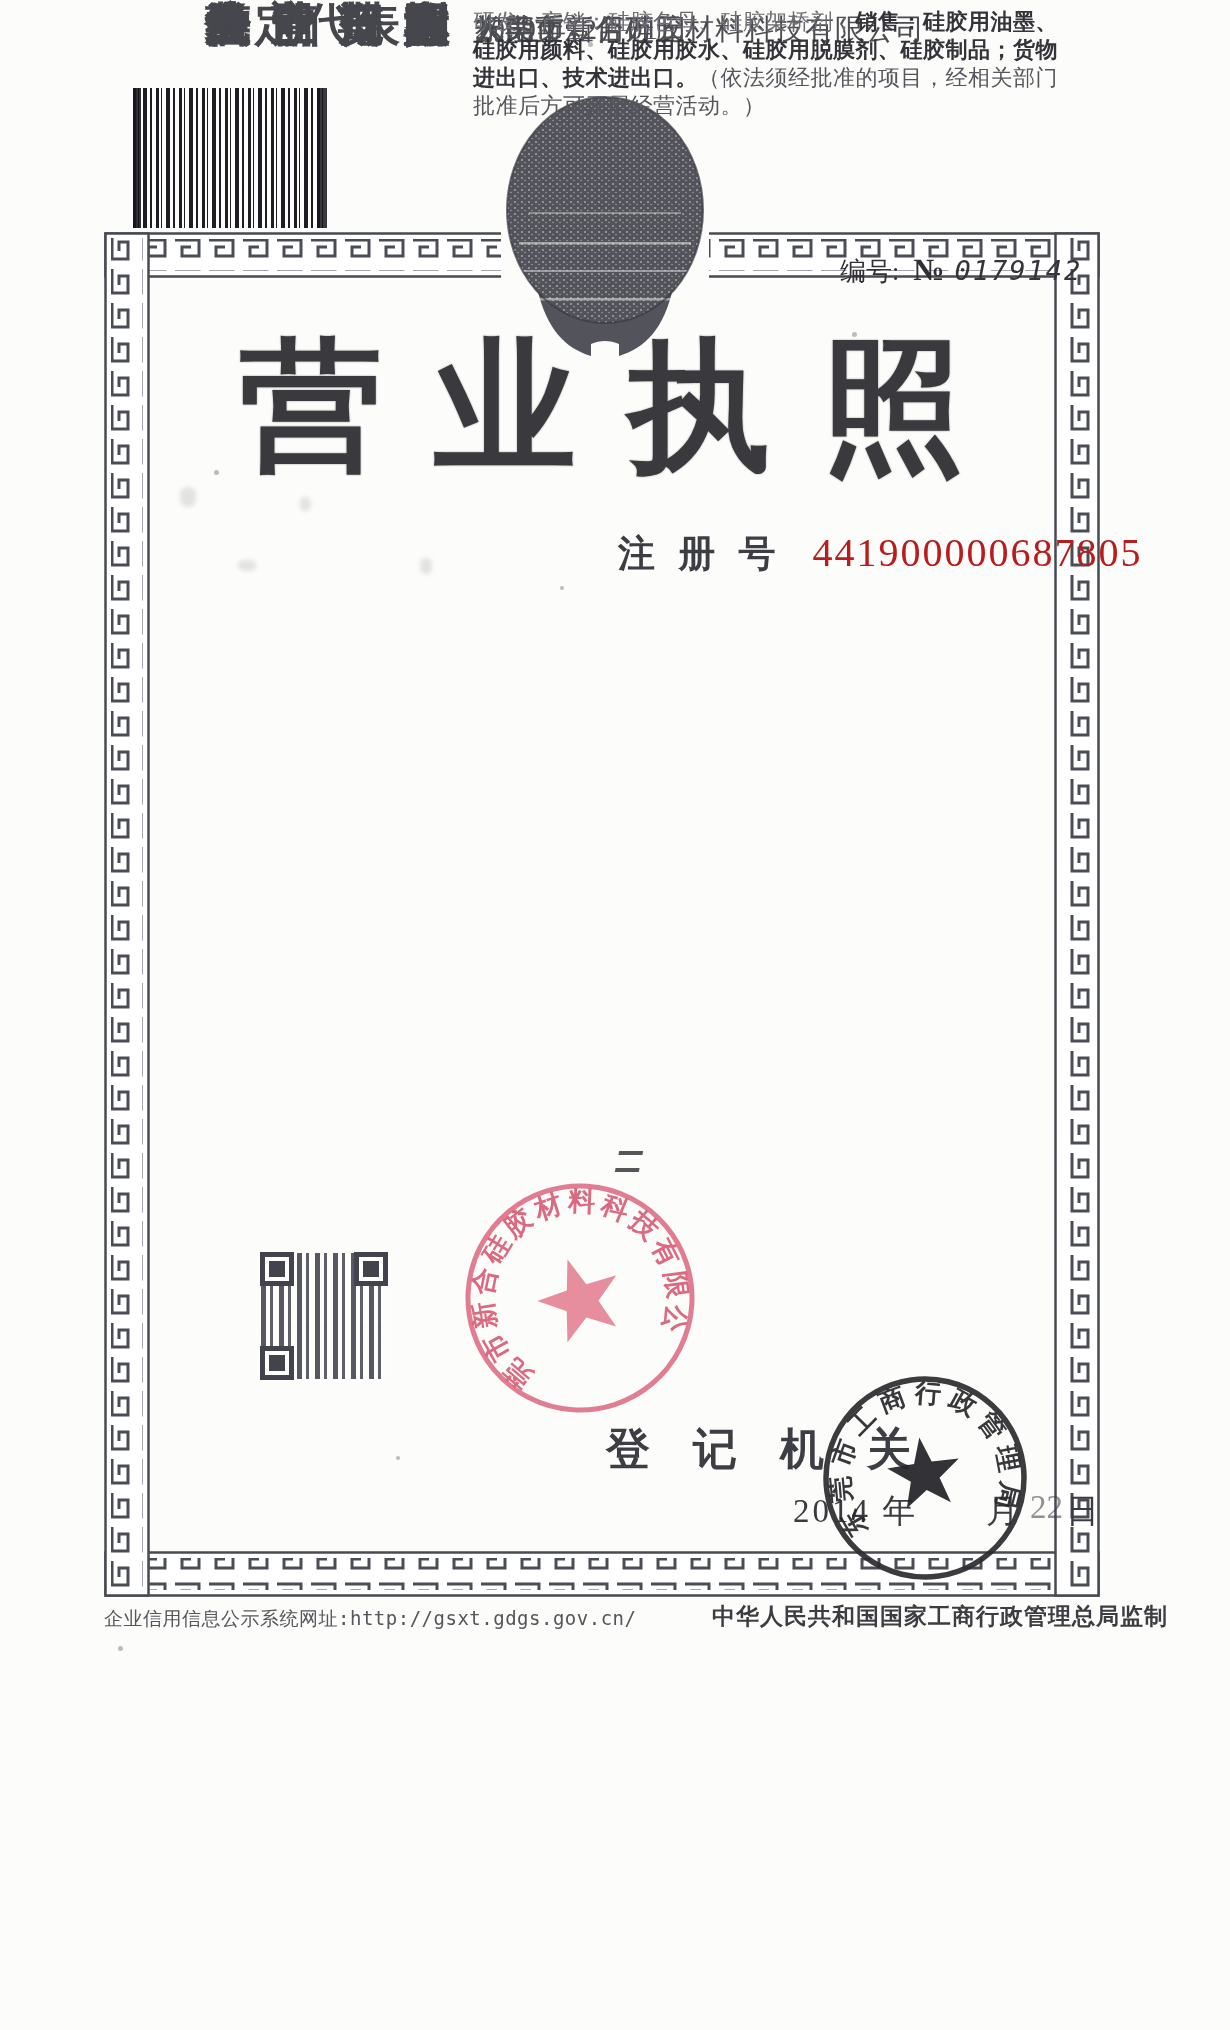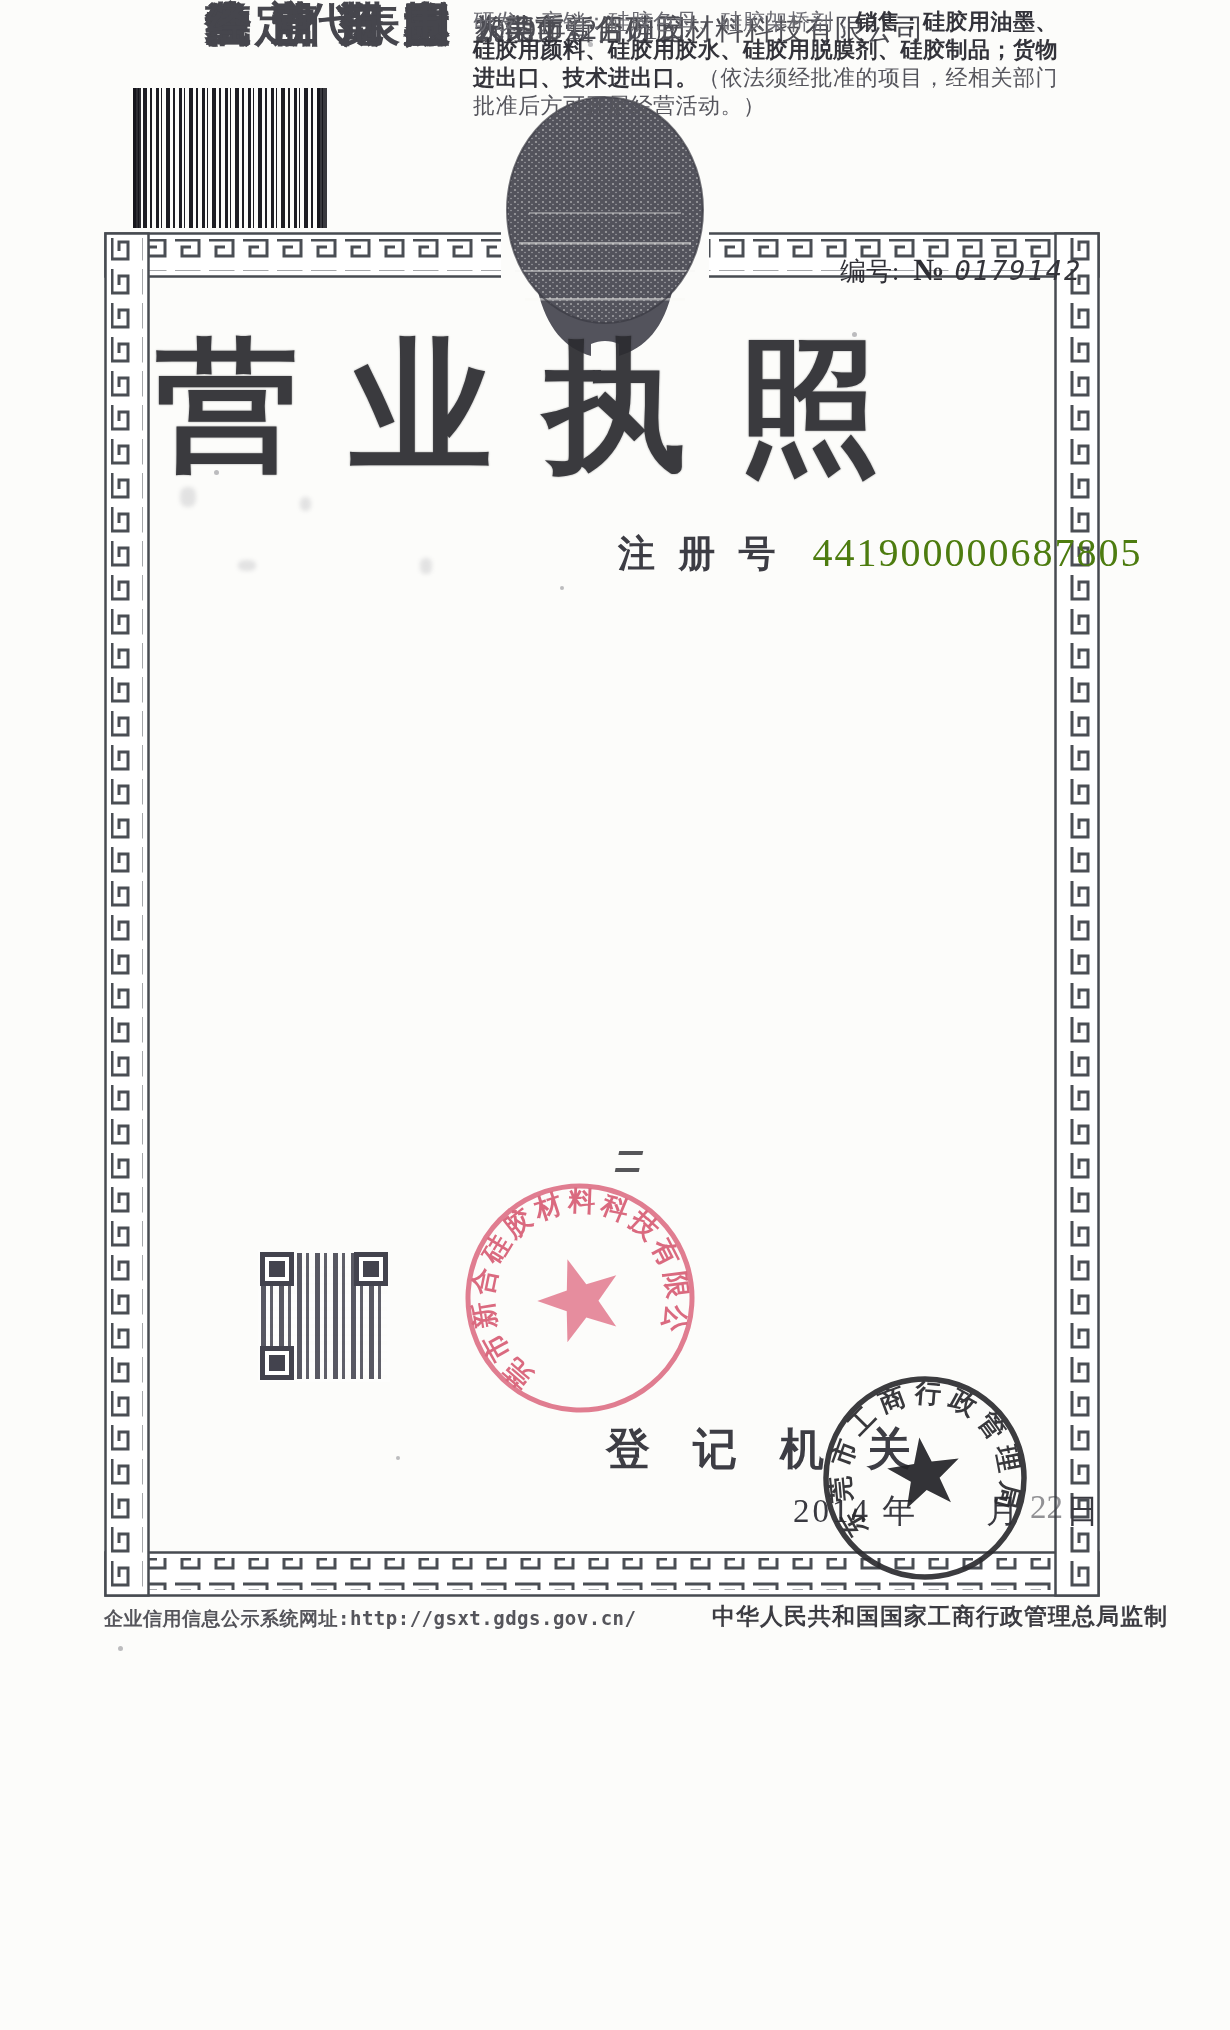--- a/index.html
+++ b/index.html
@@ -17,28 +17,28 @@
     box-shadow:inset 8px 0 0 rgba(22,22,28,.9), inset -10px 0 0 rgba(22,22,28,.85);
     filter:blur(.4px);}
 
   
   .emblem{position:absolute;left:499px;top:92px;}
 
   
   .serial{position:absolute;left:840px;top:252px;font-size:26px;color:#2f2f35;white-space:nowrap;}
   .serial .no{font-family:"Liberation Serif",serif;font-weight:700;font-size:31px;margin:0 10px 0 14px;}
   .serial .digits{font-family:"DejaVu Sans Mono",monospace;font-size:27px;letter-spacing:2px;color:#34343a;font-style:italic;}
-  .title{position:absolute;left:104px;top:326px;width:996px;
+  .title{position:absolute;left:104px;top:326px;width:996px;text-align:center;
     font-family:"DejaVu Sans",sans-serif;font-weight:900;font-size:142px;line-height:160px;
     letter-spacing:52px;text-indent:52px;color:#2c2c30;opacity:.93;text-shadow:0 0 2px rgba(45,45,50,.55);}
 
   
   .regline{position:absolute;left:618px;top:529px;white-space:nowrap;color:#3d3d44;}
   .regline .lab{font-size:37px;letter-spacing:7px;font-weight:600;margin-top:29px;}
-  .regline .num{font-size:40px;letter-spacing:2px;margin-left:26px;color:#4d7c0f;}
+  .regline .num{font-size:40px;letter-spacing:2px;margin-left:26px;color:#b91c1c;}
 
   
   .frow{position:absolute;left:205px;width:870px;height:54px;}
   .frow:nth-of-type(1){top:630px;}
   .frow:nth-of-type(2){top:686px;}
   .frow:nth-of-type(3){top:751px;}
   .frow:nth-of-type(4){top:816px;}
   .frow:nth-of-type(5){top:877px;}
   .frow:nth-of-type(6){top:939px;}
   .frow:nth-of-type(7){top:1008px;}
@@ -75,21 +75,21 @@
     font-weight:600;color:#3d3d44;white-space:nowrap;}
   .dateline{position:absolute;left:0;top:1489px;width:1230px;height:44px;font-size:33px;color:#3a3a41;margin-left:40px;}
   .dateline span{position:absolute;white-space:nowrap;}
   .d-year{left:753px;letter-spacing:3px;}
   .d-month{left:946px;}
   .d-day{left:990px;opacity:.55;}
   .d-daylab{left:1026px;}
 
   
   .footer-left{position:absolute;left:104px;top:1606px;font-family:"DejaVu Sans Mono",monospace;
-    font-size:19px;color:#55555b;letter-spacing:.5px;font-weight:bold;}
+    font-size:19px;color:#55555b;letter-spacing:.5px;}
   .footer-right{position:absolute;left:712px;top:1601px;font-size:23px;font-weight:700;
     color:#3c3c42;letter-spacing:1px;}
 
   
   .smudge{position:absolute;background:#8a8a92;border-radius:40%;filter:blur(2px);opacity:.22;}
   .sm1{left:180px;top:487px;width:16px;height:20px;}
   .sm2{left:300px;top:497px;width:11px;height:14px;}
   .sm3{left:238px;top:560px;width:18px;height:11px;}
   .sm4{left:420px;top:558px;width:12px;height:16px;}
   .sm5{left:300px;top:8px;width:18px;height:8px;opacity:.3;}

